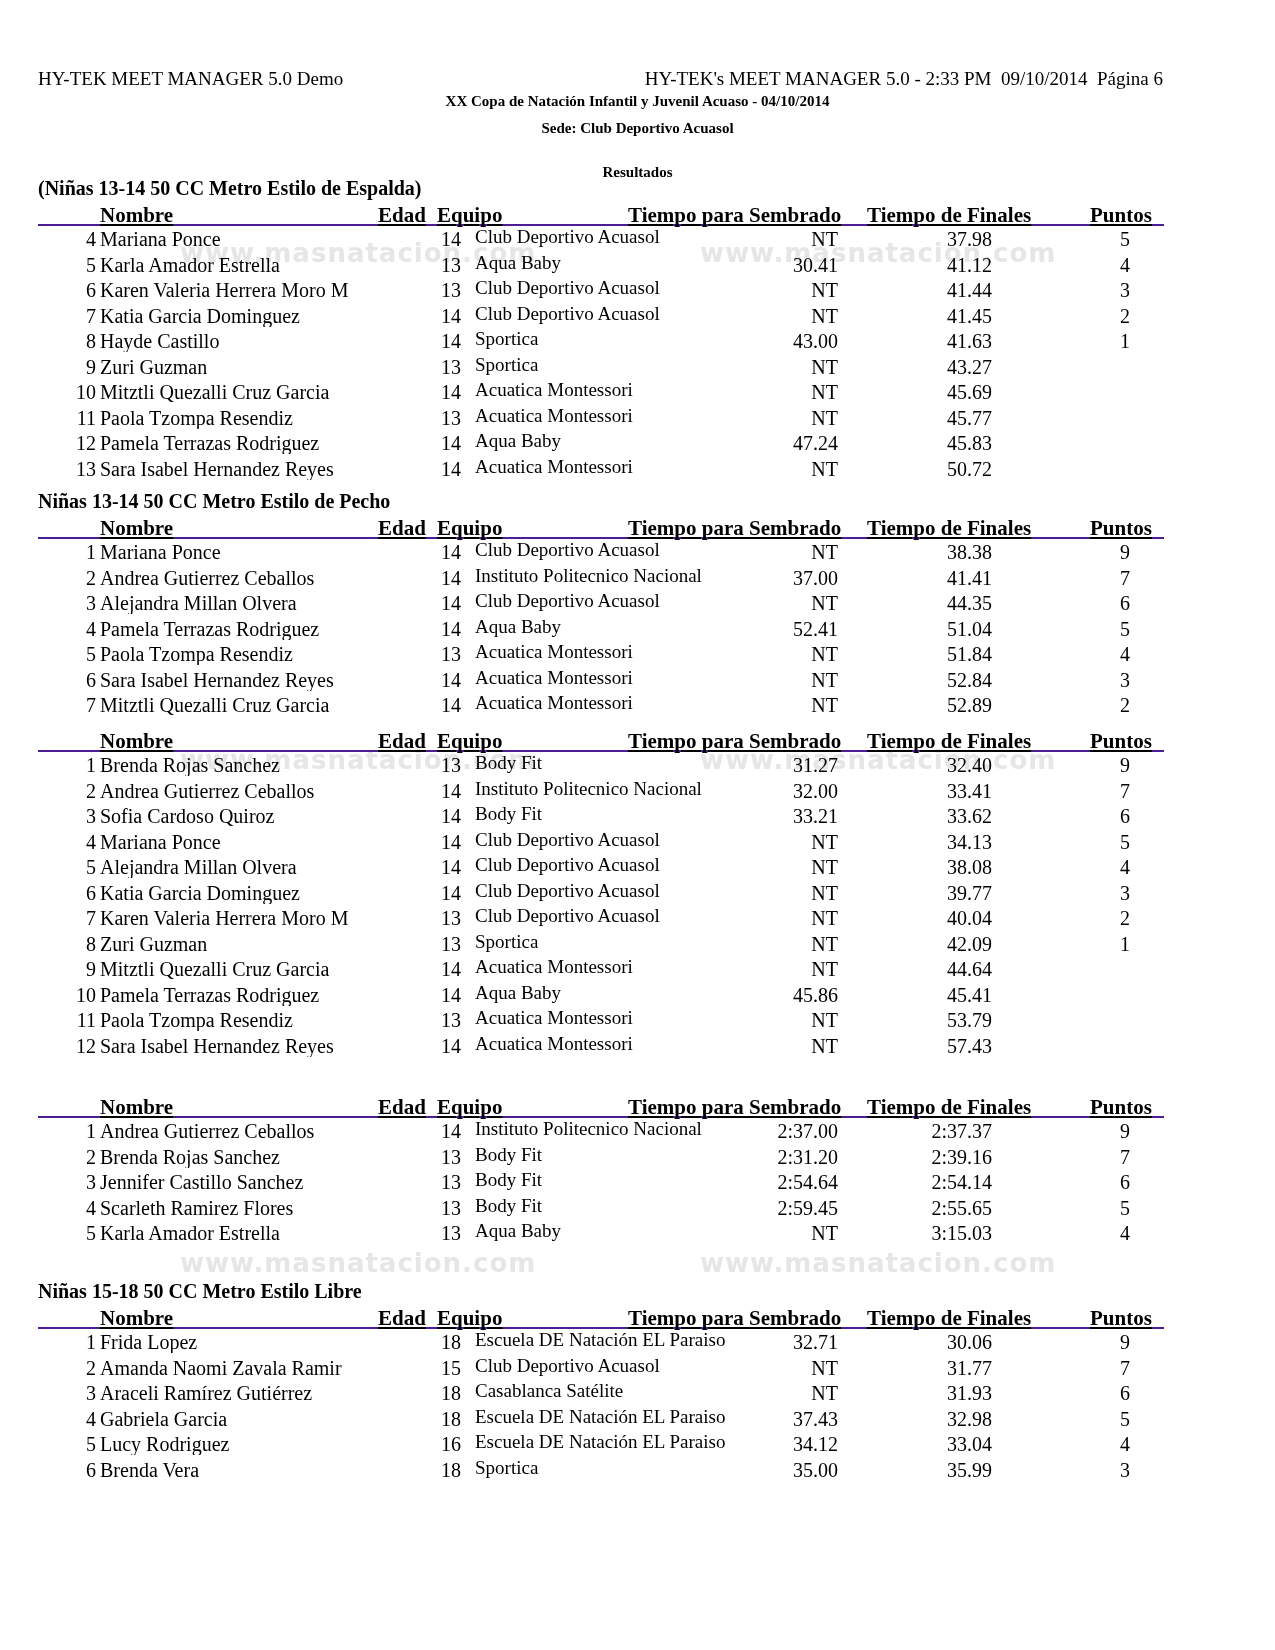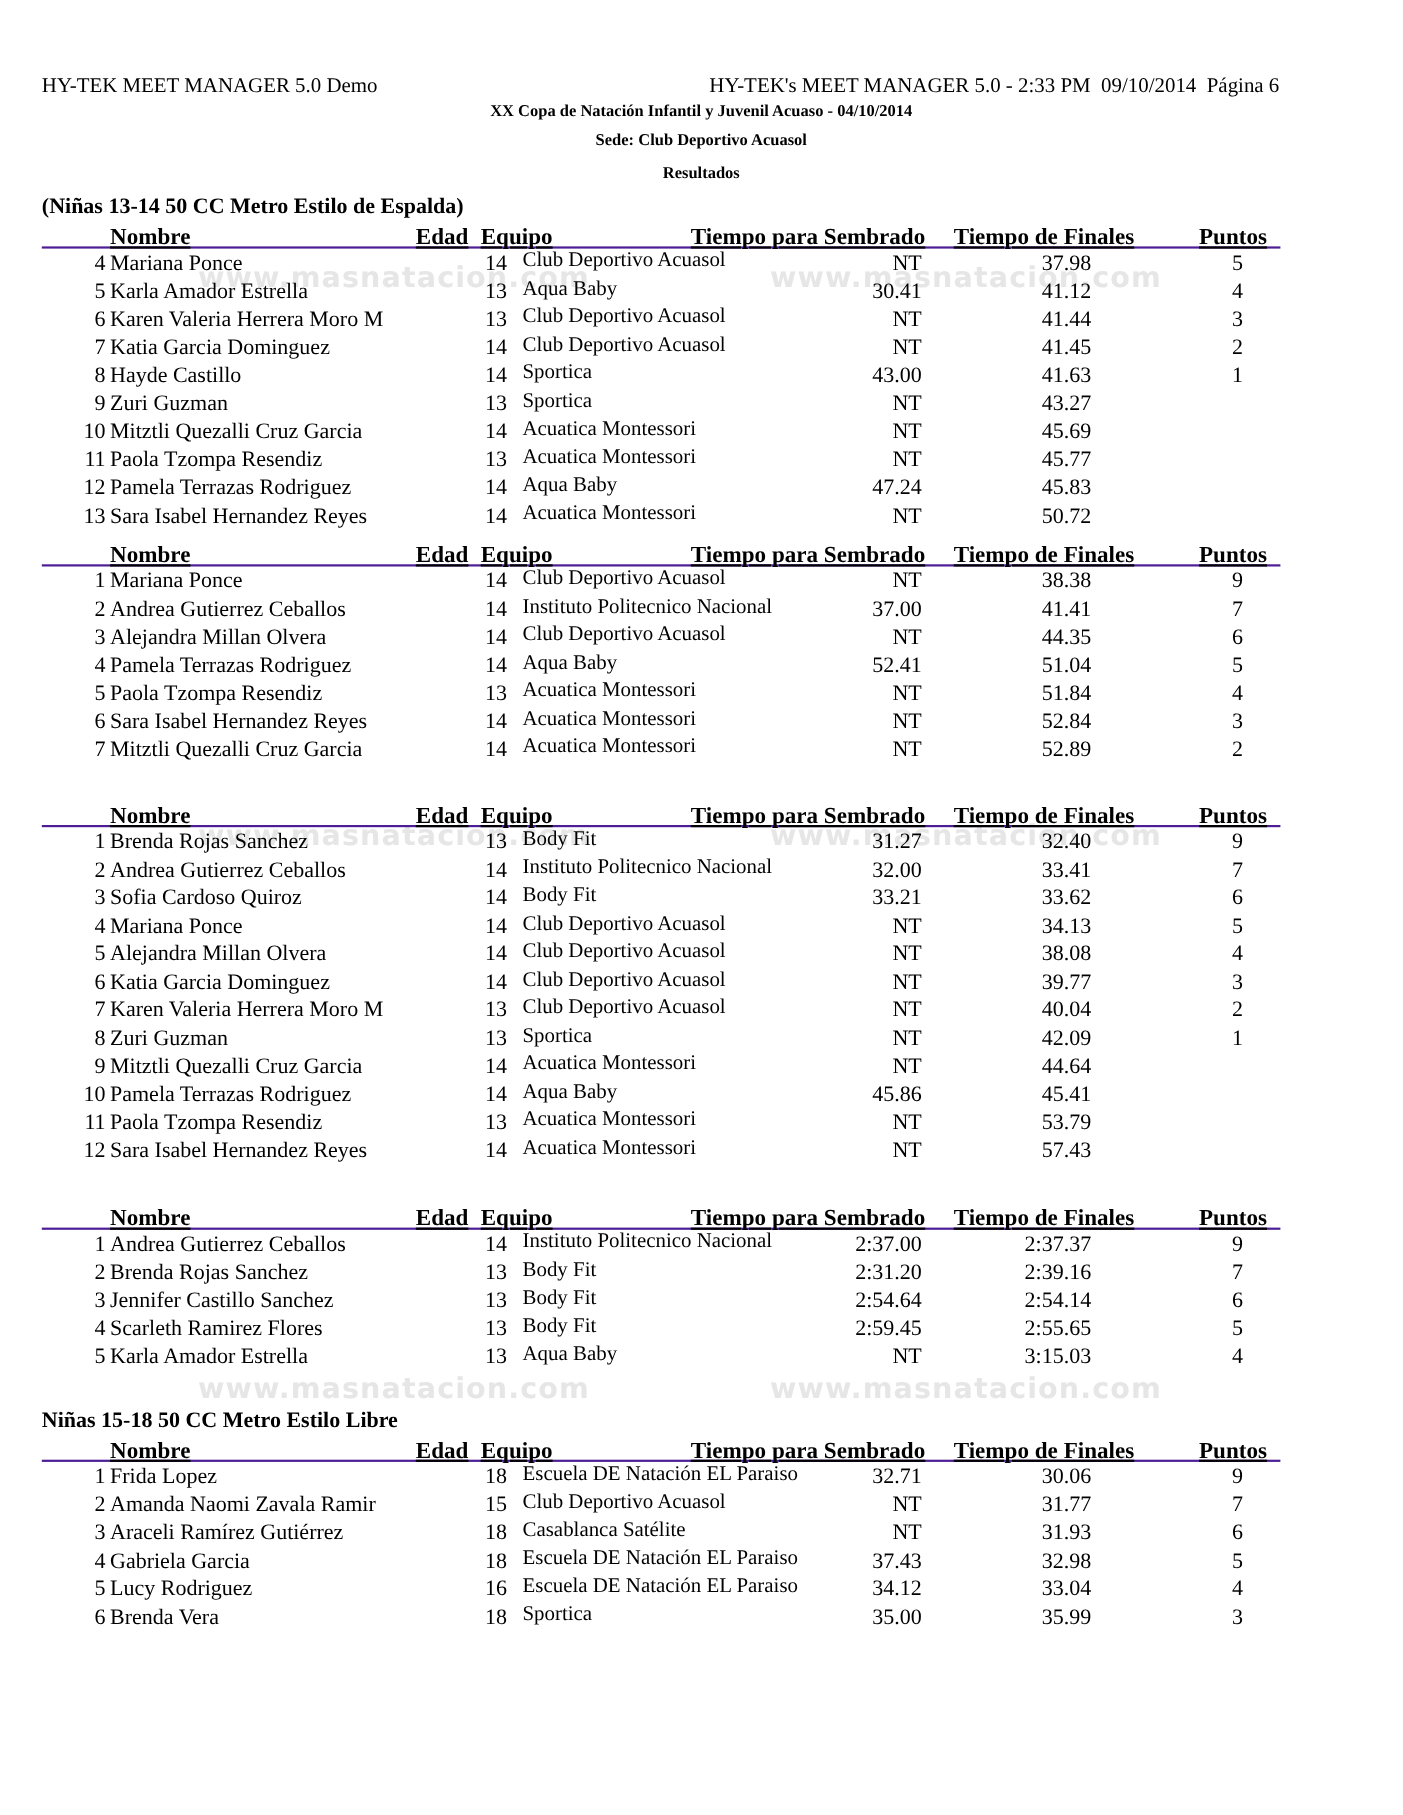--- a/index.html
+++ b/index.html
@@ -31,21 +31,21 @@
   .watermark { position:absolute; font-family:"DejaVu Sans",sans-serif; font-weight:bold; font-size:26px; color:#e6e6e6; letter-spacing:1px; white-space:nowrap; pointer-events:none; }
 </style>
 </head>
 <body>
 
 <div class="hdr hdr-left">HY-TEK MEET MANAGER 5.0 Demo</div>
 <div class="hdr hdr-right" style="white-space:pre;">HY-TEK's MEET MANAGER 5.0 - 2:33 PM  09/10/2014  Página 6</div>
 
 <div class="ctitle" style="top:93px;">XX Copa de Natación Infantil y Juvenil Acuaso - 04/10/2014</div>
 <div class="ctitle" style="top:120px;">Sede: Club Deportivo Acuasol</div>
-<div class="ctitle" style="top:150px;">Resultados</div>
+<div class="ctitle" style="top:164px;">Resultados</div>
 
 <div class="watermark" style="left:180px; top:238px;">www.masnatacion.com</div>
 <div class="watermark" style="left:700px; top:238px;">www.masnatacion.com</div>
 <div class="watermark" style="left:180px; top:745px;">www.masnatacion.com</div>
 <div class="watermark" style="left:700px; top:745px;">www.masnatacion.com</div>
 <div class="watermark" style="left:180px; top:1248px;">www.masnatacion.com</div>
 <div class="watermark" style="left:700px; top:1248px;">www.masnatacion.com</div>
 
 <div id="events">
     <div class="section" style="top: 176px;">
@@ -143,20 +143,21 @@
         <span class="c-place">13</span>
         <span class="c-name">Sara Isabel Hernandez Reyes</span>
         <span class="c-age">14</span>
         <span class="c-team">Acuatica Montessori</span>
         <span class="c-seed">NT</span>
         <span class="c-final">50.72</span>
         <span class="c-pts"></span>
       </div>
     </div>
     <div class="section" style="top: 489px;">
+      <div class="sec-title">Niñas 13-14 50 CC Metro Estilo de Pecho</div>
       <div class="colhdr">
         <span class="h-name">Nombre</span>
         <span class="h-age">Edad</span>
         <span class="h-team">Equipo</span>
         <span class="h-seed">Tiempo para Sembrado</span>
         <span class="h-final">Tiempo de Finales</span>
         <span class="h-pts">Puntos</span>
       </div>
       <div class="row">
         <span class="c-place">1</span>

